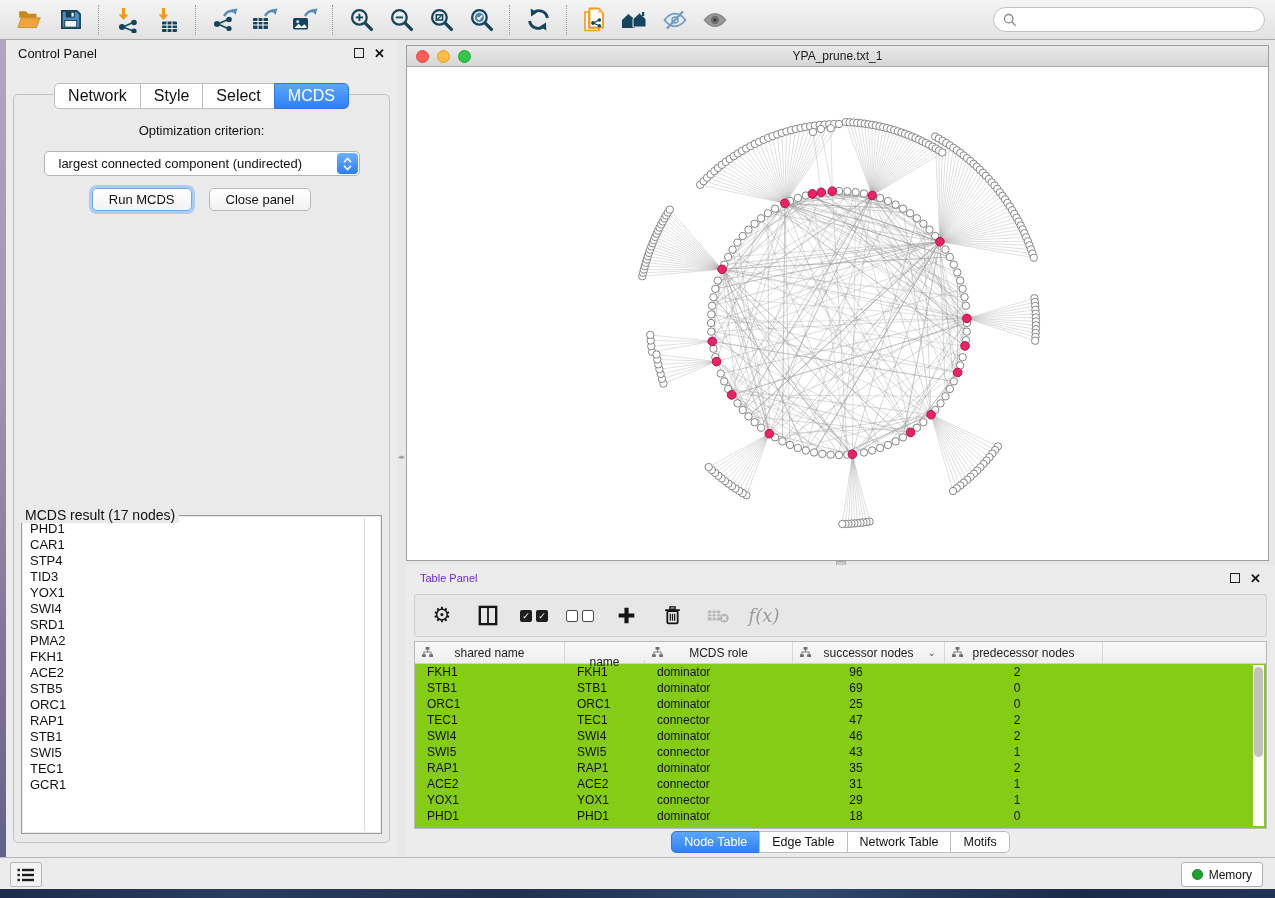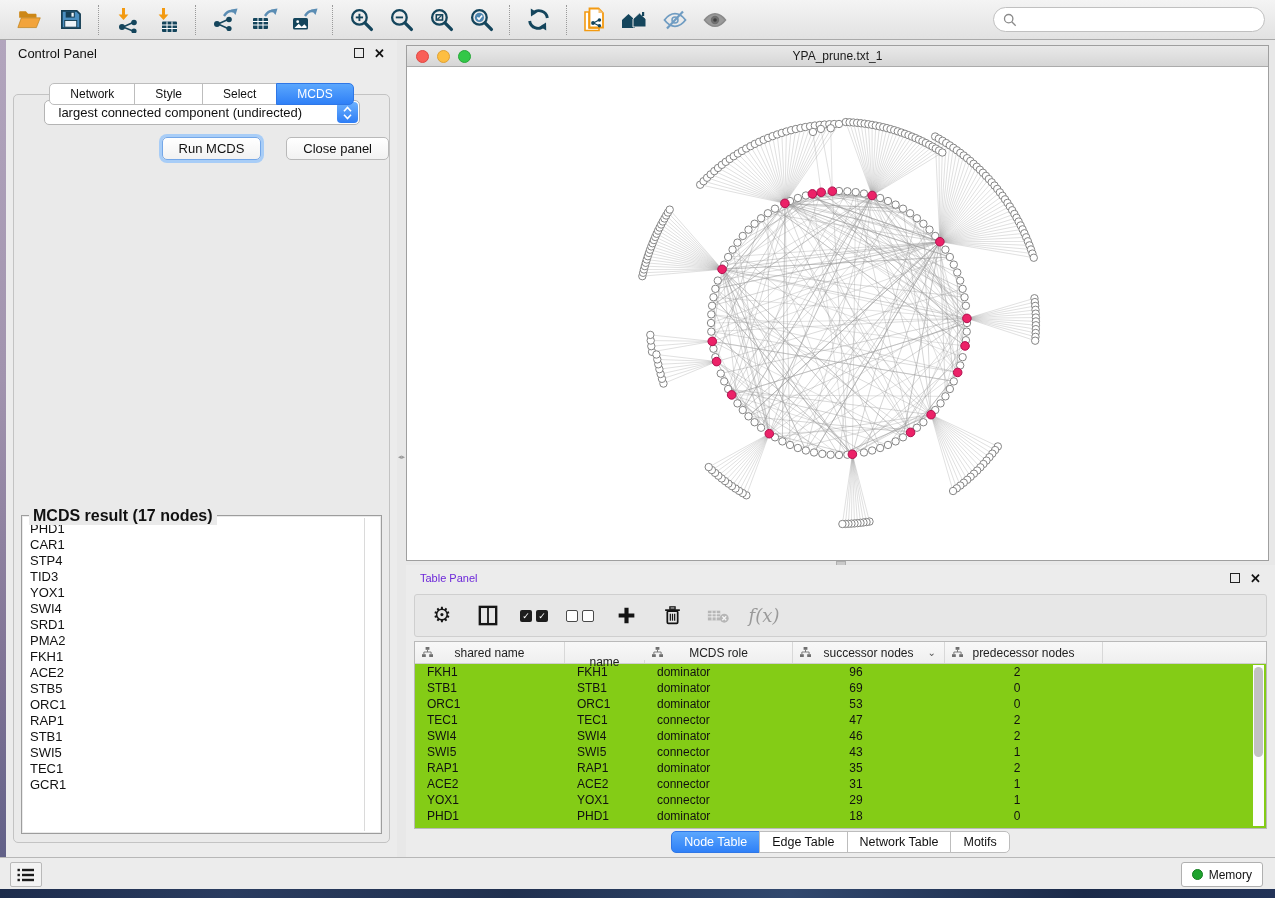--- a/index.html
+++ b/index.html
@@ -25,40 +25,40 @@
   
   .cpanel { position:absolute; left:6px; top:40px; width:391px; bottom:41px; background:#ececec; }
   .cp-title-row { height:26px; display:flex; align-items:center; padding:0 12px; }
   .cp-title { font-size:13px; color:#111; }
   .win-icons { margin-left:auto; display:flex; align-items:center; gap:10px; }
   .ic-float { width:10px; height:10px; border:1.6px solid #222; display:inline-block; }
   .ic-close { font-size:13px; font-weight:bold; color:#111; line-height:1; }
   .cp-body { position:absolute; left:7px; right:7px; top:54px; bottom:14px;
     background:#eaeaea; border:1px solid #c3c3c3; border-radius:5px; }
   .tabbar { position:absolute; left:0; right:0; top:-12px; display:flex; justify-content:center; z-index:3; }
-  .seg { background:#fff; border:1px solid #bdbdbd; padding:3px 20px; font-size:12px; color:#111;
+  .seg { background:#fff; border:1px solid #bdbdbd; padding:3px 13px; font-size:16px; color:#111;
     margin-left:-1px; cursor:default; }
   .seg:first-child { border-radius:5px 0 0 5px; margin-left:0; }
   .seg:last-child { border-radius:0 5px 5px 0; }
   .seg.active { background:linear-gradient(#5ba7fd,#2f80f7); border-color:#2f77e6; color:#fff; }
   .opt-label { text-align:center; margin-top:28px; font-size:13px; color:#111; }
-  .dropdown { position:relative; margin:5px auto 0; width:316px; height:25px; background:#fff;
+  .dropdown { position:relative; margin:13px auto 0; width:316px; height:25px; background:#fff;
     border:1px solid #b4b4b4; border-radius:5px; display:flex; align-items:center;
     font-size:13px; padding-left:14px; color:#111; }
   .dd-step { position:absolute; right:1px; top:1px; width:21px; height:21px; border-radius:4px;
     background:linear-gradient(#6cb1fe,#2e7df5); display:flex; flex-direction:column;
     align-items:center; justify-content:center; color:#fff; }
   .dd-step svg { display:block; }
-  .btn-row { display:flex; justify-content:flex-end; gap:25px; margin-top:12px; }
+  .btn-row { display:flex; justify-content:center; gap:17px; margin-top:12px; }
   .mac-btn { background:linear-gradient(#ffffff,#f2f2f2); border:1px solid #b9b9b9; border-radius:5px;
     font-size:13px; padding:3px 16px; color:#111; }
   .mac-btn.focus { box-shadow:0 0 0 3px #a8cdf7; border-color:#74a7e8; }
   .result-box { position:absolute; left:7px; right:7px; top:420px; bottom:8px; }
-  .result-legend { position:absolute; top:-8px; left:8px; background:#eaeaea; padding:0 4px;
-    font-size:16px; color:#111; z-index:2;font-weight:bold; }
+  .result-legend { position:absolute; top:-8px; left:0; background:#eaeaea; padding:0 4px;
+    font-size:14px; color:#111; z-index:2; }
   .result-frame { position:absolute; inset:0; border:1px solid #9d9d9d; }
   .result-list { position:absolute; inset:1px; background:#fff; overflow:hidden; padding:4px 0 0 7px; }
   .result-track { position:absolute; top:1px; bottom:1px; right:15px; border-left:1px solid #dadada; }
   .result-item { font-size:13px; line-height:16px; color:#111; }
 
   
   .netwin { position:absolute; left:406px; top:45px; width:863px; height:516px;
     background:#4d7c0f; border:1px solid #9f9f9f; }
   .net-titlebar { height:21px; background:linear-gradient(#e9e9e9,#d6d6d6); border-bottom:1px solid #ababab;
     display:flex; align-items:center; position:relative; }
@@ -297,20 +297,21 @@
       <span class="ic-close">✕</span>
     </span>
   </div>
   <div class="cp-body">
     <div class="tabbar">
         <span class="seg">Network</span>
         <span class="seg">Style</span>
         <span class="seg">Select</span>
         <span class="seg active">MCDS</span>
       </div>
+    <div class="opt-label">Optimization criterion:</div>
     <div class="dropdown">
       <span>largest connected component (undirected)</span>
       <span class="dd-step">
         <svg width="9" height="14" viewBox="0 0 9 14">
             <path d="M1 5.2L4.5 1.5 8 5.2" fill="none" stroke="#fff" stroke-width="1.6"></path>
             <path d="M1 8.8l3.5 3.7L8 8.8" fill="none" stroke="#fff" stroke-width="1.6"></path>
           </svg>
       </span>
     </div>
     <div class="btn-row">
@@ -1183,21 +1184,21 @@
           <div class="td name" style="width: 150px;">STB1</div>
           <div class="td name" style="width: 80px;">STB1</div>
           <div class="td name" style="width: 148px;">dominator</div>
           <div class="td num" style="width: 152px; padding-right: 26px;">69</div>
           <div class="td num" style="width: 158px; padding-right: 14px;">0</div>
         </div>
         <div class="tr">
           <div class="td name" style="width: 150px;">ORC1</div>
           <div class="td name" style="width: 80px;">ORC1</div>
           <div class="td name" style="width: 148px;">dominator</div>
-          <div class="td num" style="width: 152px; padding-right: 26px;">53</div>
+          <div class="td num" style="width: 152px; padding-right: 26px;">25</div>
           <div class="td num" style="width: 158px; padding-right: 14px;">0</div>
         </div>
         <div class="tr">
           <div class="td name" style="width: 150px;">TEC1</div>
           <div class="td name" style="width: 80px;">TEC1</div>
           <div class="td name" style="width: 148px;">connector</div>
           <div class="td num" style="width: 152px; padding-right: 26px;">47</div>
           <div class="td num" style="width: 158px; padding-right: 14px;">2</div>
         </div>
         <div class="tr">

